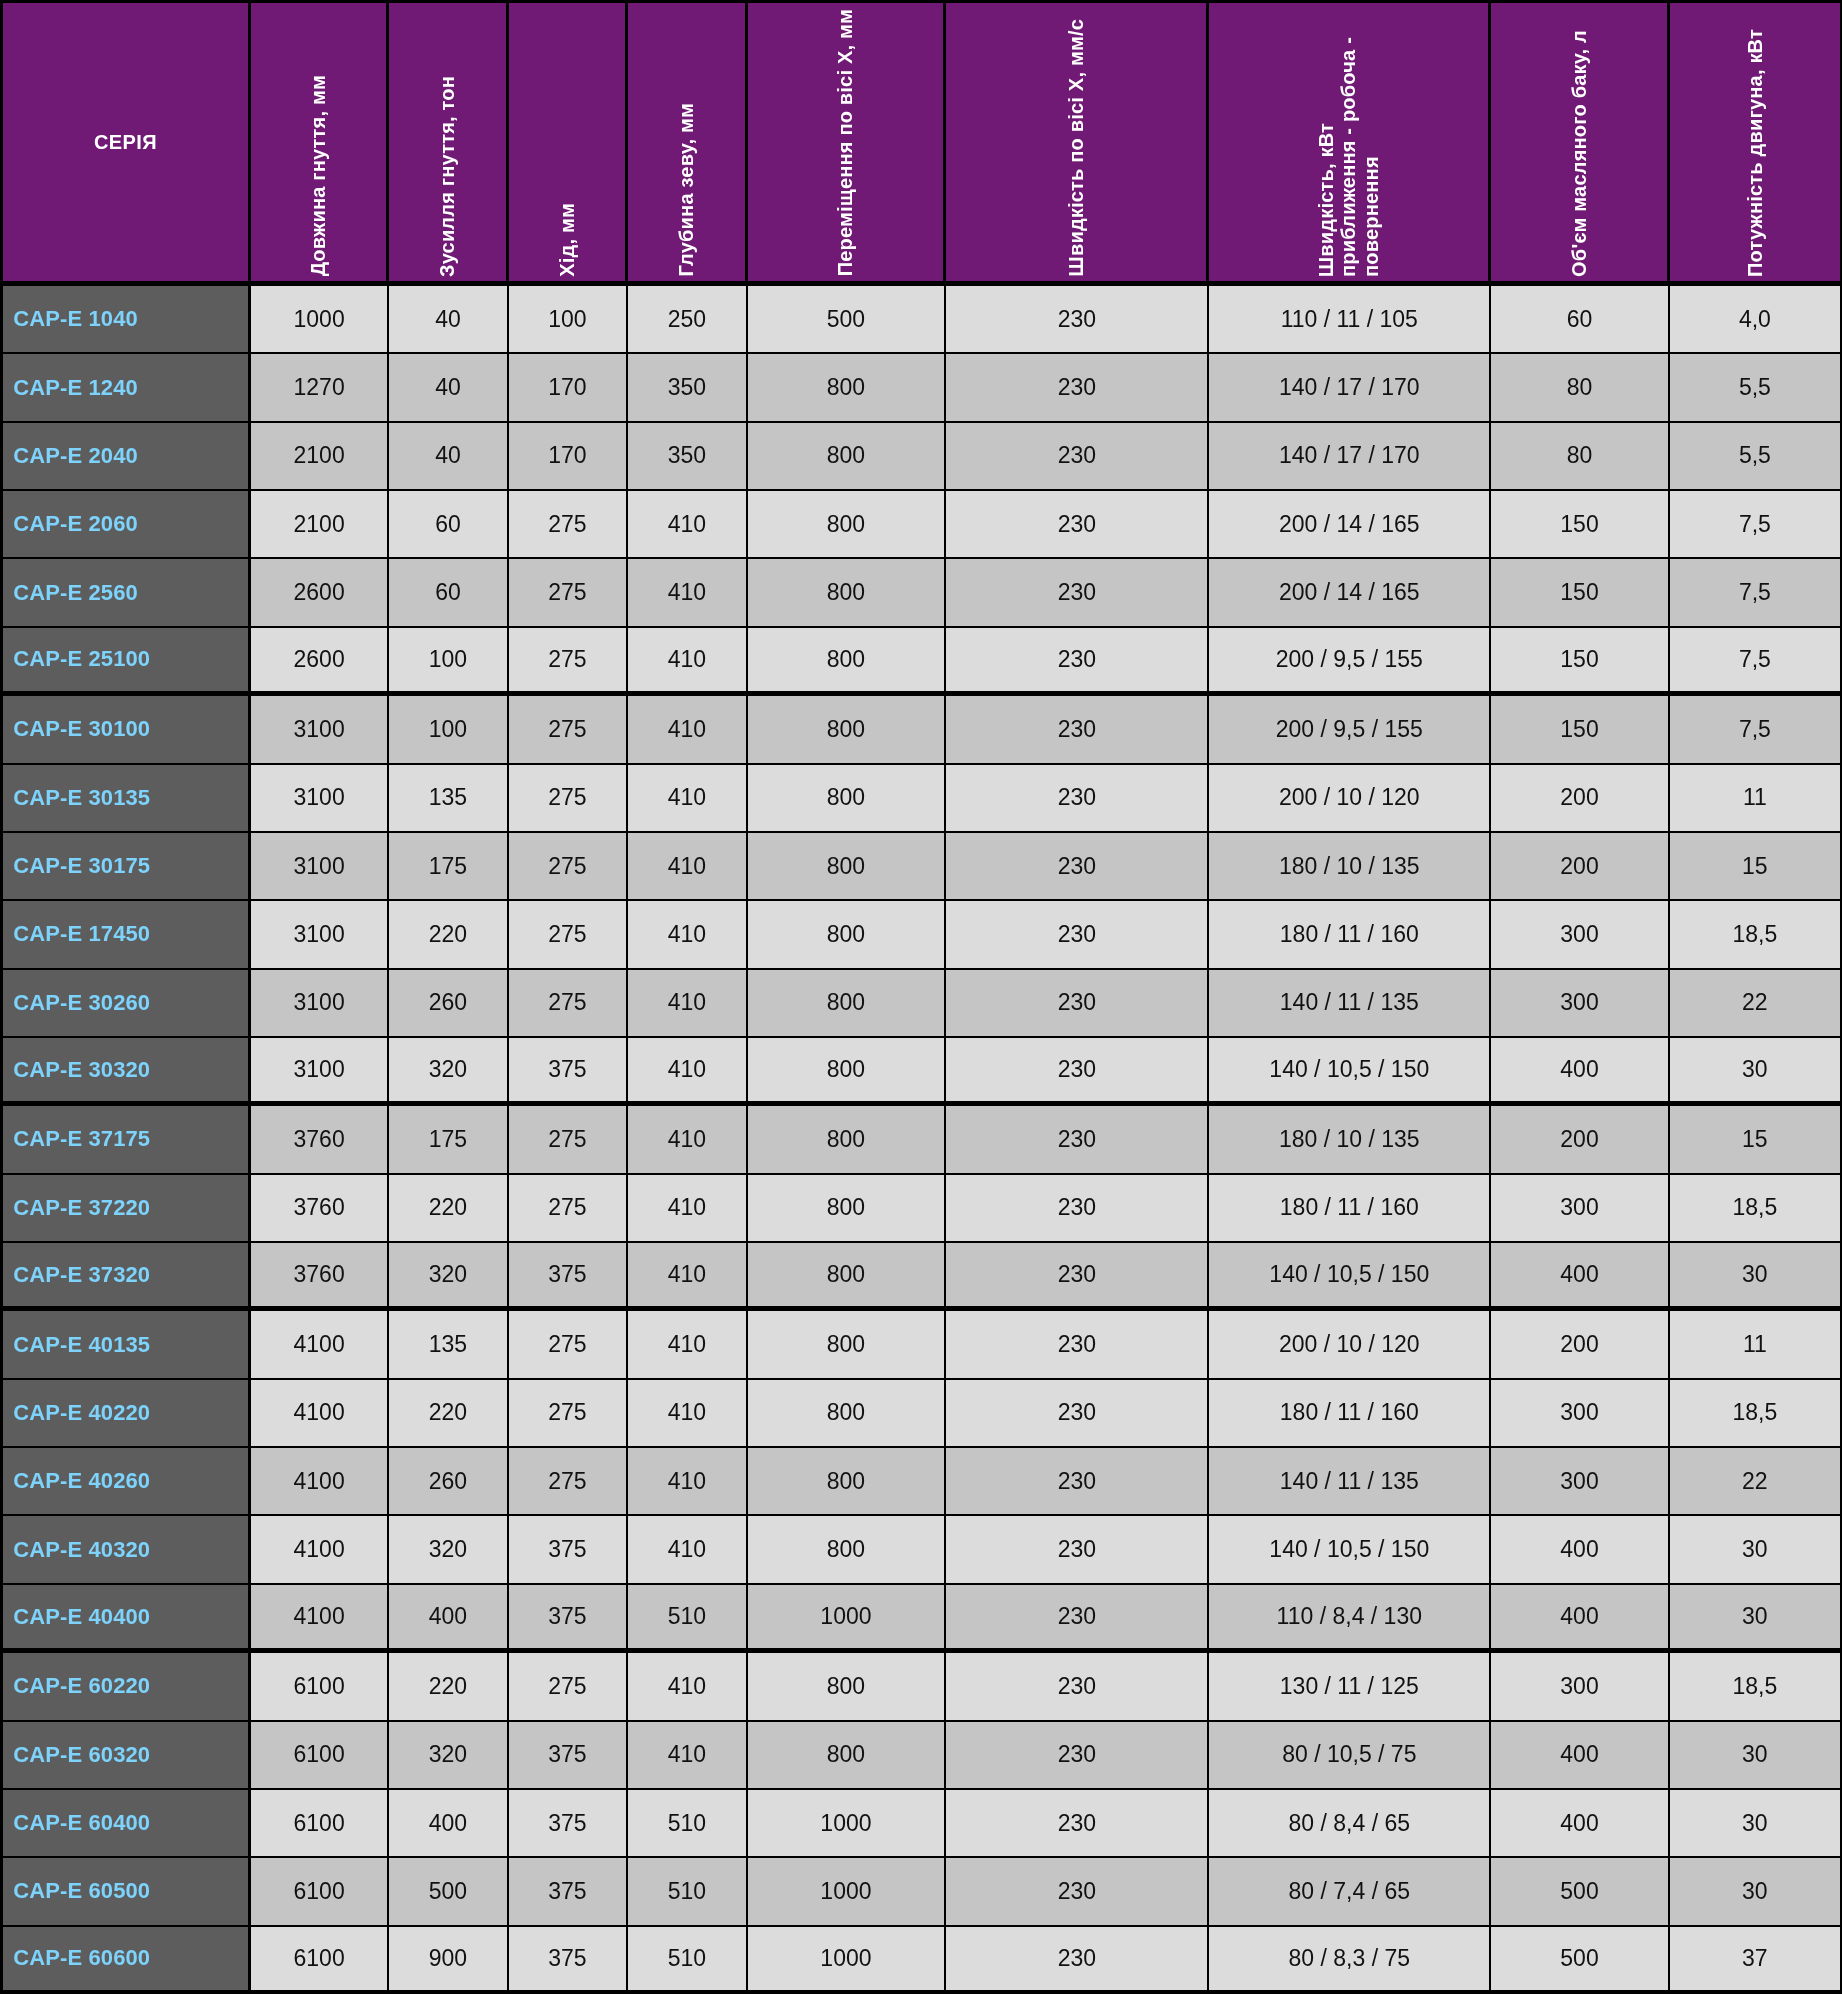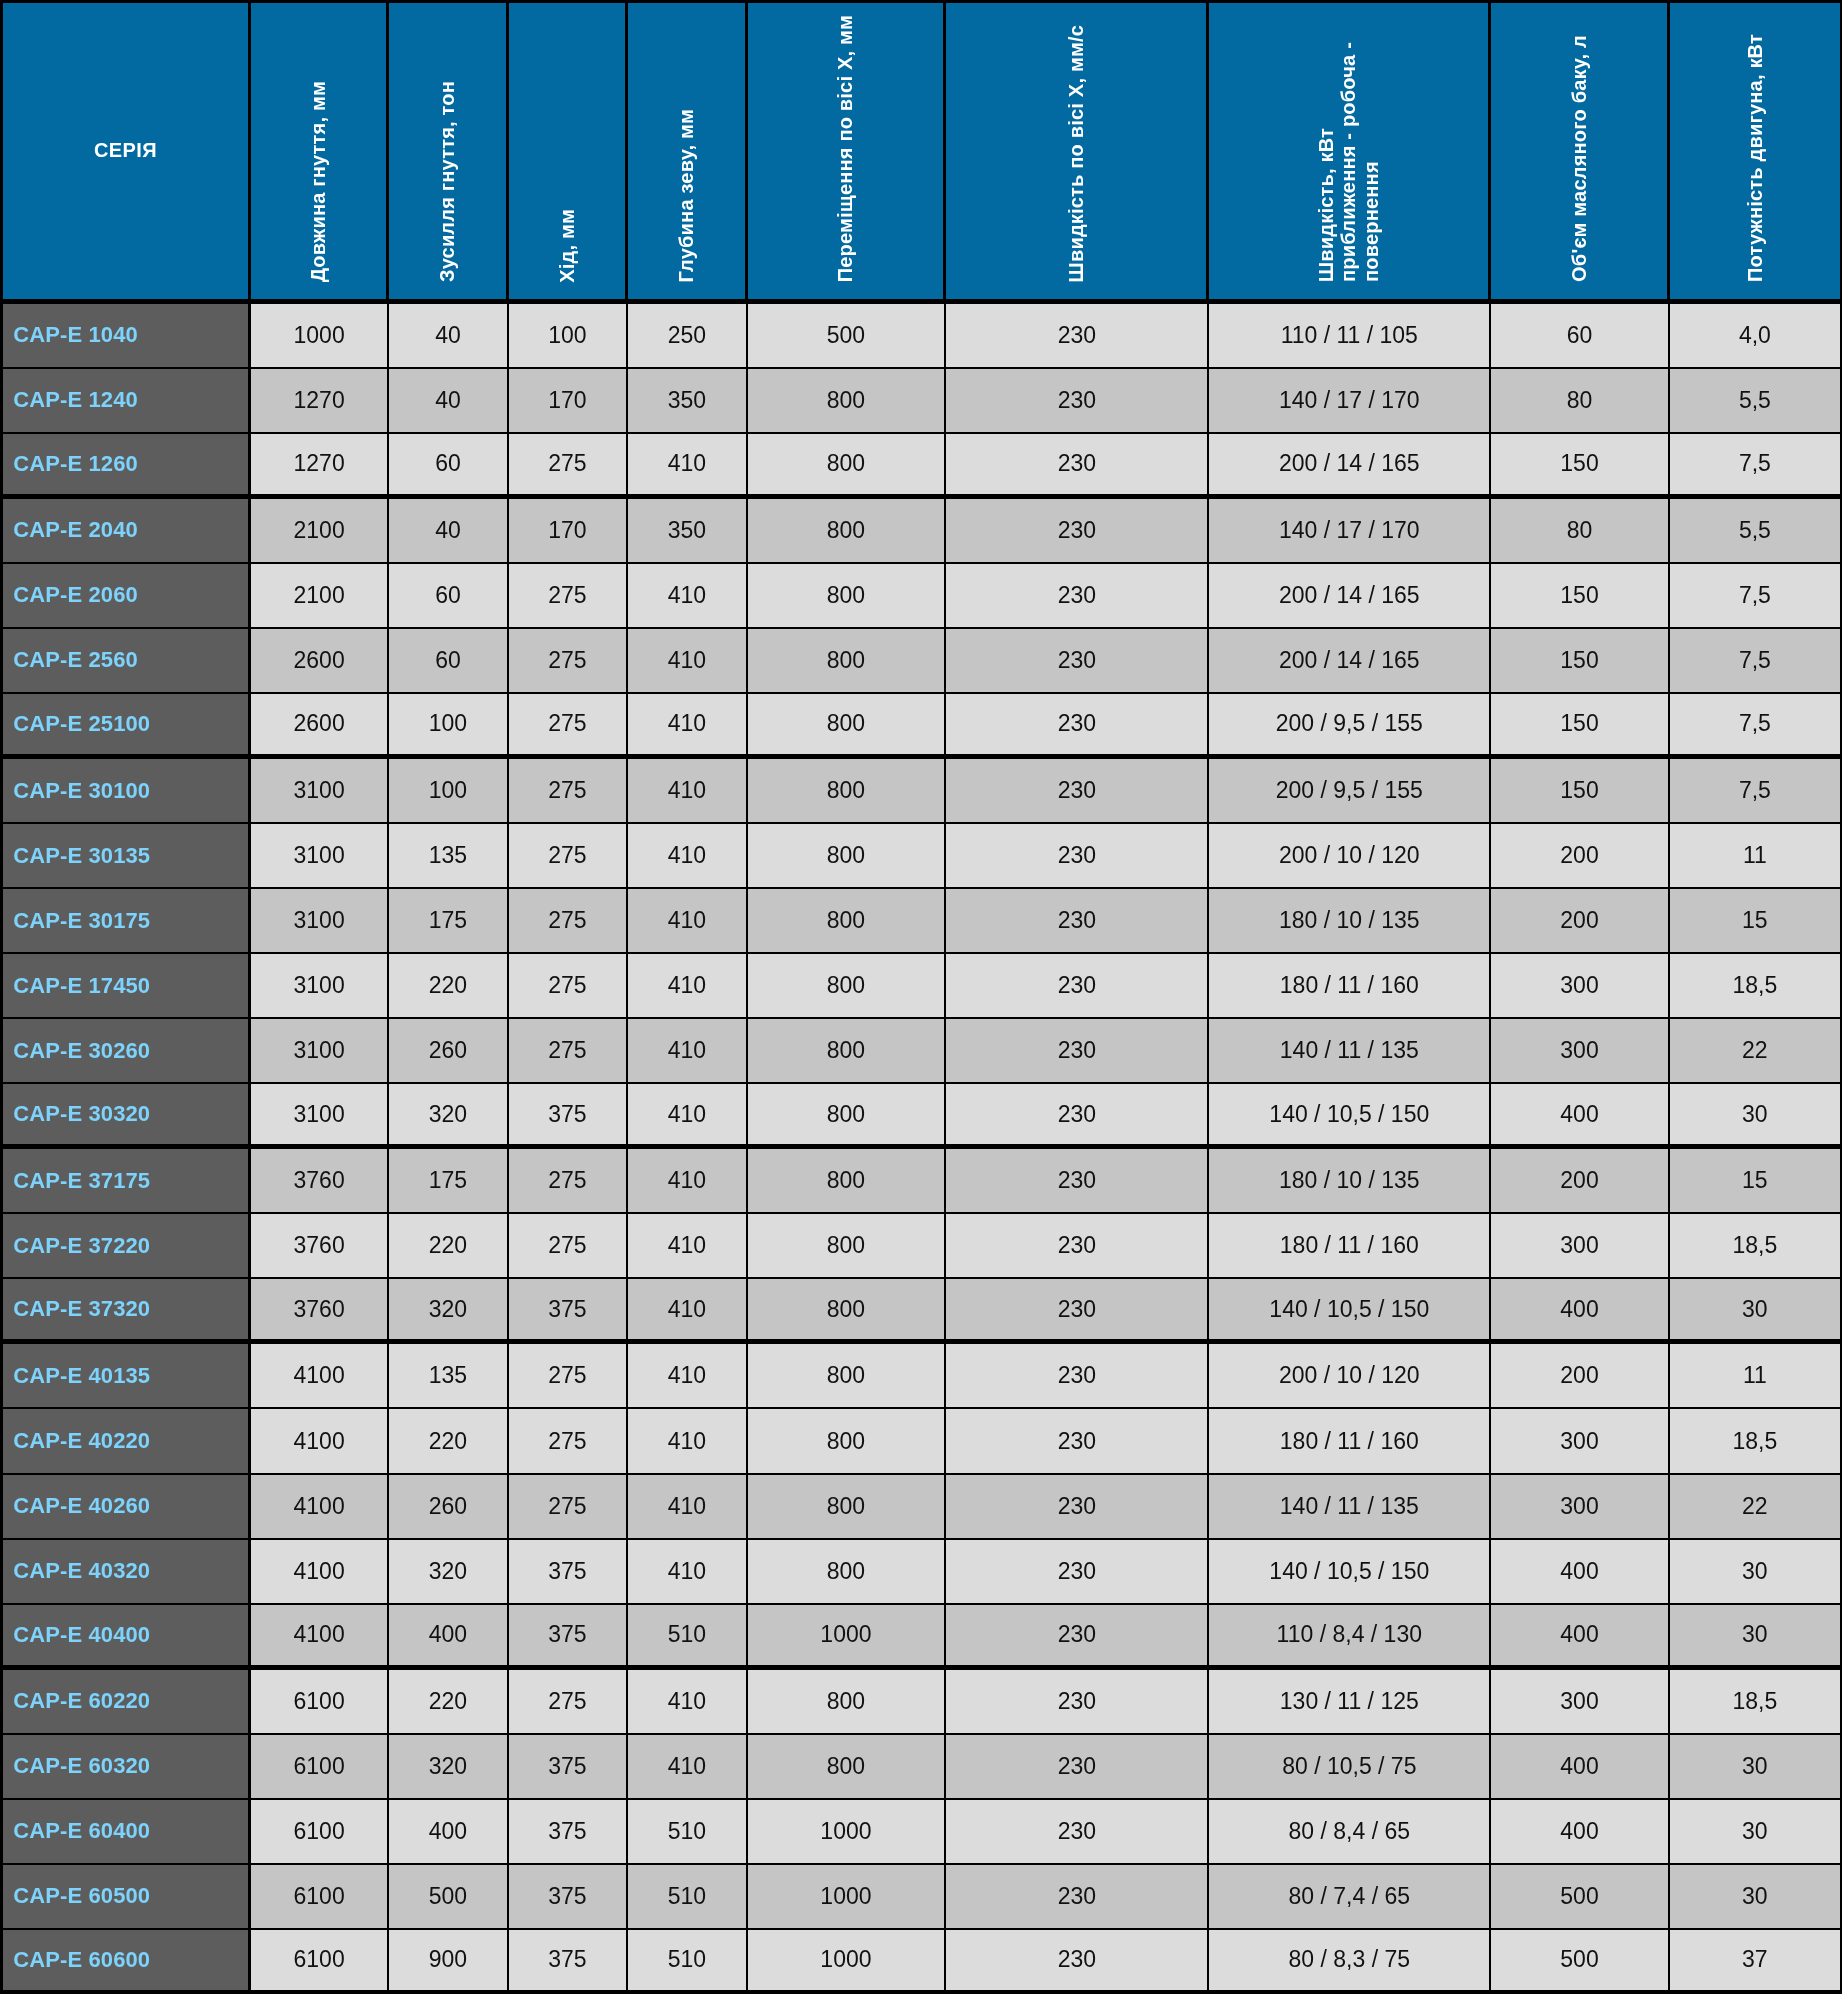--- a/index.html
+++ b/index.html
@@ -22,23 +22,23 @@
     border-spacing: 0;
     background: #000000;
     table-layout: fixed;
   }
 
   
   thead tr {
     height: 286px;
   }
   th {
-    background: #0369a1;
+    background: #701a75;
     color: #ffffff;
-    padding: 12px;
+    padding: 0;
     vertical-align: bottom;
     border: 0;
     box-sizing: border-box;
   }
   th.series-head {
     vertical-align: middle;
     text-align: center;
   }
   th.series-head .head-text {
     font-size: 20px;
@@ -190,32 +190,20 @@
         <td>1270</td>
         <td>40</td>
         <td>170</td>
         <td>350</td>
         <td>800</td>
         <td>230</td>
         <td>140 / 17 / 170</td>
         <td>80</td>
         <td>5,5</td>
       </tr>
-      <tr class="group-end">
-        <td class="series-cell">CAP-E 1260</td>
-        <td>1270</td>
-        <td>60</td>
-        <td>275</td>
-        <td>410</td>
-        <td>800</td>
-        <td>230</td>
-        <td>200 / 14 / 165</td>
-        <td>150</td>
-        <td>7,5</td>
-      </tr>
       <tr class="alt">
         <td class="series-cell">CAP-E 2040</td>
         <td>2100</td>
         <td>40</td>
         <td>170</td>
         <td>350</td>
         <td>800</td>
         <td>230</td>
         <td>140 / 17 / 170</td>
         <td>80</td>

